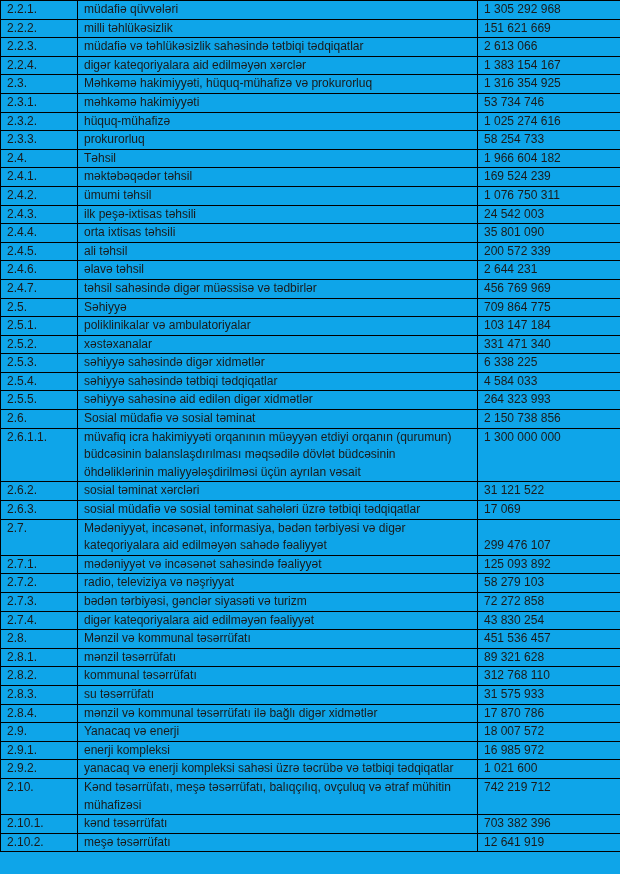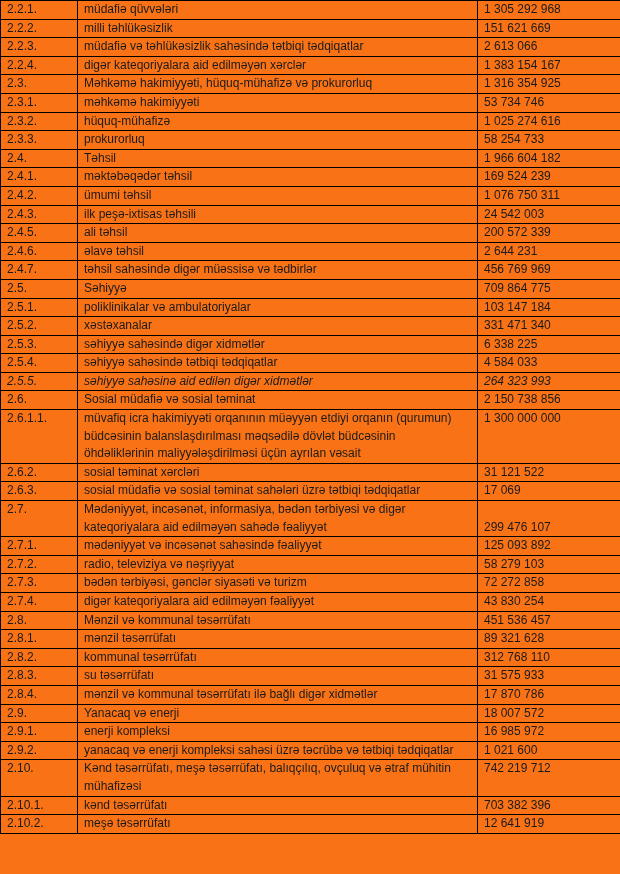--- a/index.html
+++ b/index.html
@@ -1,19 +1,19 @@
 <!DOCTYPE html>
 <html><head>
 <meta charset="utf-8">
 <style>
   html, body { margin: 0; padding: 0; background: #ffffff; }
   .page {
     width: 620px;
     height: 874px;
-    background: #f97316;
+    background: #0ea5e9;
     overflow: hidden;
     box-sizing: border-box;
   }
   table.budget {
     border-collapse: collapse;
     table-layout: fixed;
     width: 620px;
     font-family: "Liberation Sans", sans-serif;
     font-size: 12px;
     color: #1a1a1a;
@@ -92,20 +92,25 @@
           <td class="col-code">2.4.2.</td>
           <td class="col-label">ümumi təhsil</td>
           <td class="col-value">1 076 750 311</td>
         </tr>
         <tr style="height: 17.84px;">
           <td class="col-code">2.4.3.</td>
           <td class="col-label">ilk peşə-ixtisas təhsili</td>
           <td class="col-value">24 542 003</td>
         </tr>
         <tr style="height: 17.84px;">
+          <td class="col-code">2.4.4.</td>
+          <td class="col-label">orta ixtisas təhsili</td>
+          <td class="col-value">35 801 090</td>
+        </tr>
+        <tr style="height: 17.84px;">
           <td class="col-code">2.4.5.</td>
           <td class="col-label">ali təhsil</td>
           <td class="col-value">200 572 339</td>
         </tr>
         <tr style="height: 17.84px;">
           <td class="col-code">2.4.6.</td>
           <td class="col-label">əlavə təhsil</td>
           <td class="col-value">2 644 231</td>
         </tr>
         <tr style="height: 17.84px;">
@@ -131,21 +136,21 @@
         <tr style="height: 17.84px;">
           <td class="col-code">2.5.3.</td>
           <td class="col-label">səhiyyə sahəsində digər xidmətlər</td>
           <td class="col-value">6 338 225</td>
         </tr>
         <tr style="height: 17.84px;">
           <td class="col-code">2.5.4.</td>
           <td class="col-label">səhiyyə sahəsində tətbiqi tədqiqatlar</td>
           <td class="col-value">4 584 033</td>
         </tr>
-        <tr style="height: 17.84px; font-style: italic;">
+        <tr style="height: 17.84px;">
           <td class="col-code">2.5.5.</td>
           <td class="col-label">səhiyyə sahəsinə aid edilən digər xidmətlər</td>
           <td class="col-value">264 323 993</td>
         </tr>
         <tr style="height: 17.84px; padding-left: 44px;">
           <td class="col-code">2.6.</td>
           <td class="col-label">Sosial müdafiə və sosial təminat</td>
           <td class="col-value">2 150 738 856</td>
         </tr>
         <tr style="height: 53.52px;">

